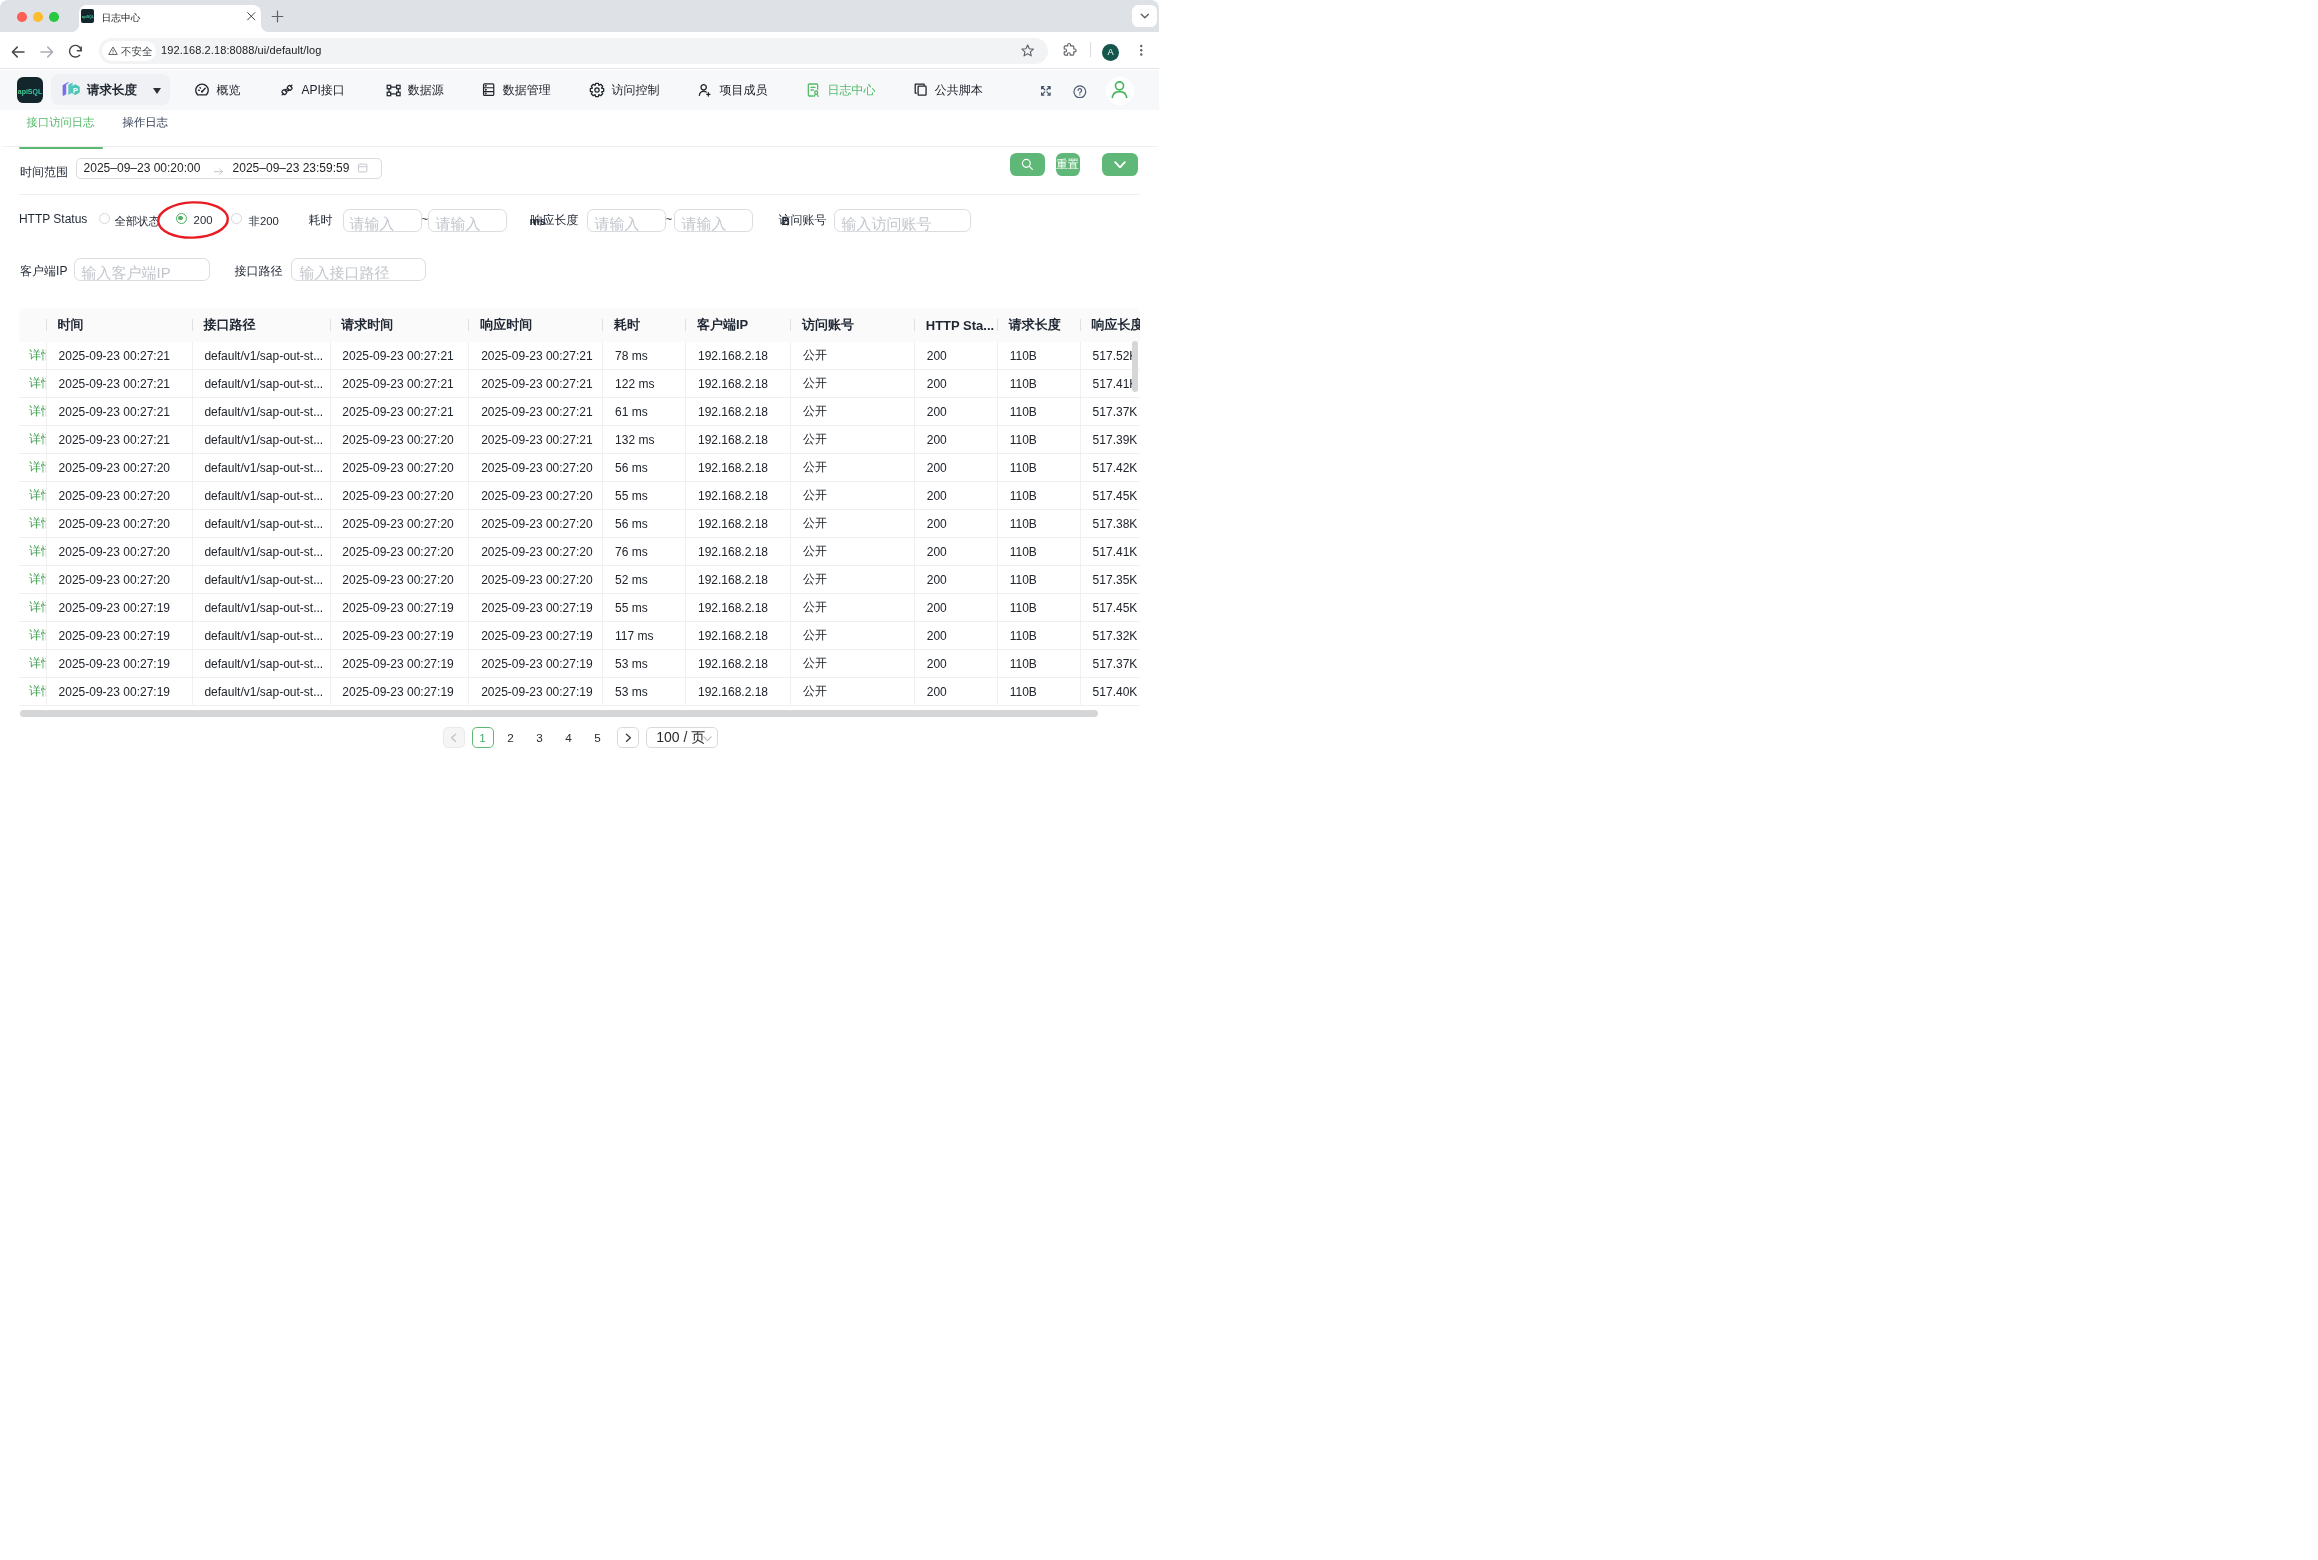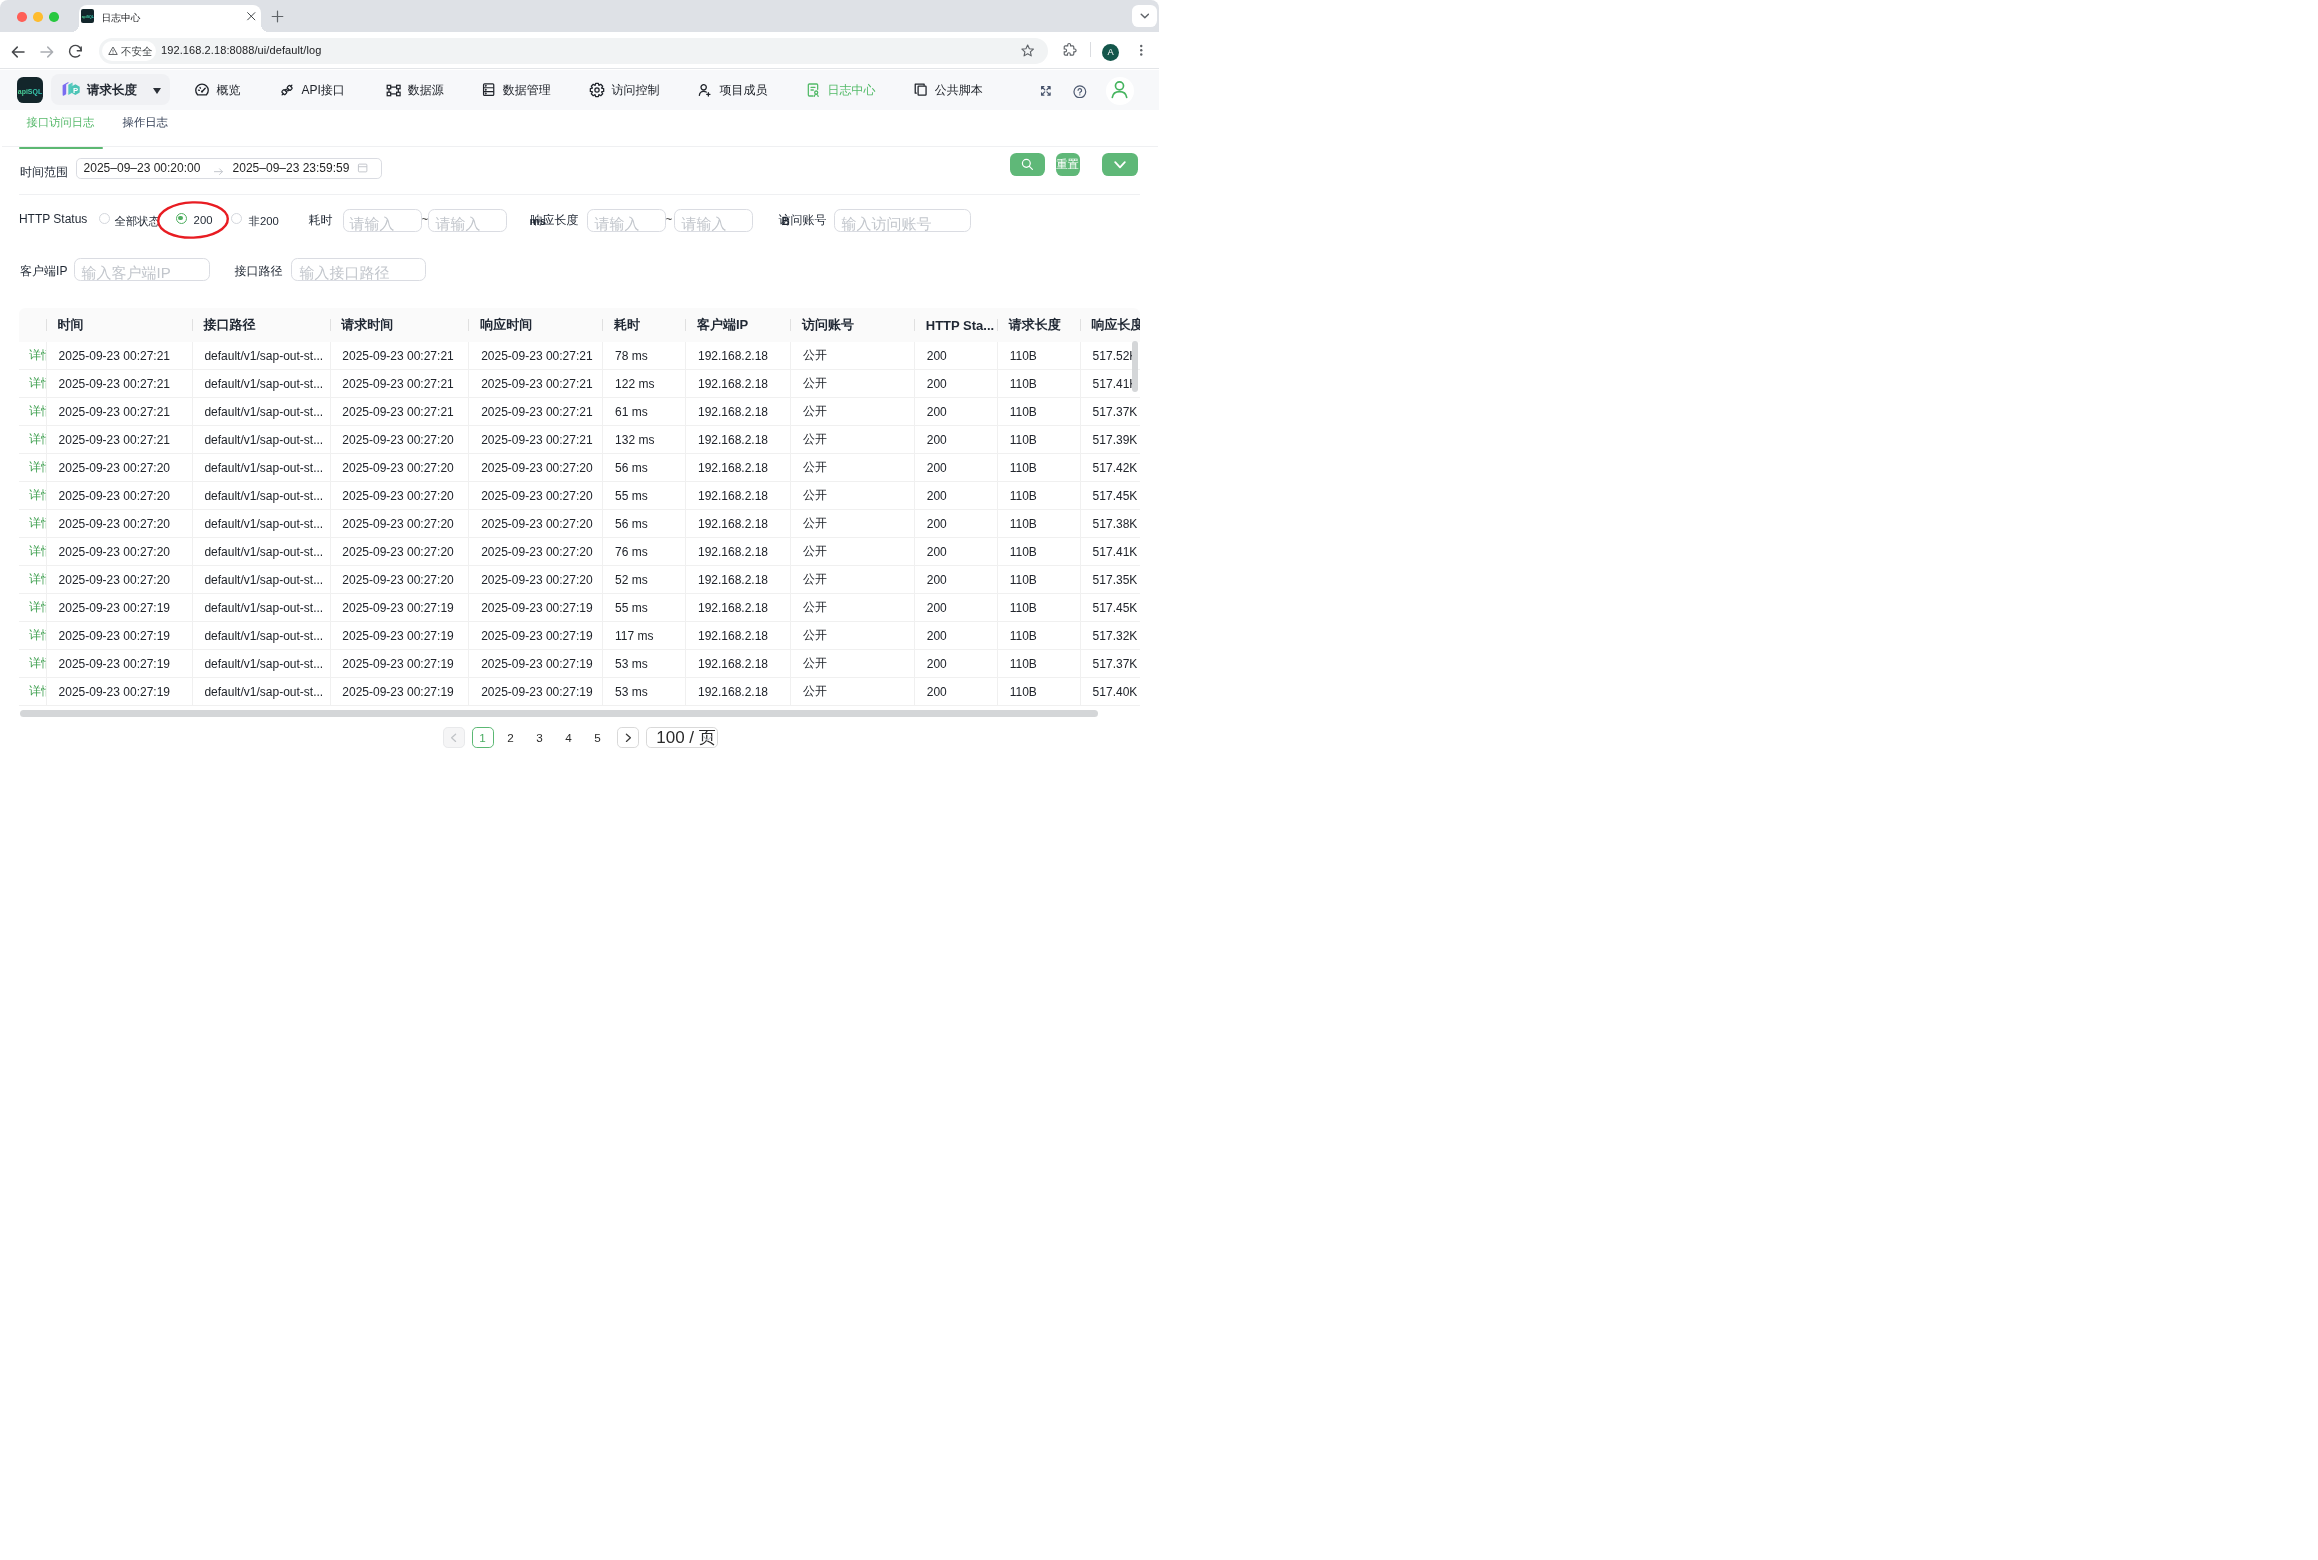--- a/index.html
+++ b/index.html
@@ -513,21 +513,21 @@
     <div class="pgbox" style="left:470px; width:22px; border:0.8px solid #5bb873; color:#4aad62;">1</div>
     <div class="pgbox" style="left:498px; width:22px;">2</div>
     <div class="pgbox" style="left:527px; width:22px;">3</div>
     <div class="pgbox" style="left:556px; width:22px;">4</div>
     <div class="pgbox" style="left:585px; width:22px;">5</div>
     <div class="pgbox" style="left:615px; width:22px; border:0.8px solid #d9d9d9;">
         <svg width="8" height="9.7" viewBox="0 0 10 12">
           <path d="M3 1.5L8 6l-5 4.5" stroke="#3a3a3a" stroke-width="1.6" fill="none" stroke-linecap="round" stroke-linejoin="round"></path>
         </svg>
       </div>
-    <div class="pgbox" style="left:644px; width:72px; border:0.8px solid #d9d9d9; justify-content:flex-start; padding-left:9.7px; font-size:17px;">100 / 页<svg width="9" height="5.6" viewBox="0 0 11 7" style="position:absolute; left:56px; top:8px;">
+    <div class="pgbox" style="left:644px; width:72px; border:0.8px solid #d9d9d9; justify-content:flex-start; padding-left:9.7px; font-size:14px;">100 / 页<svg width="9" height="5.6" viewBox="0 0 11 7" style="position:absolute; left:56px; top:8px;">
           <path d="M1 1l4.5 4.7L10 1" stroke="#b9bdc3" stroke-width="1.5" fill="none" stroke-linecap="round" stroke-linejoin="round"></path>
         </svg></div>
   </div>
 </div>
 
 <svg id="ann" width="76" height="40" viewBox="0 0 94 50">
     <ellipse cx="47" cy="25" rx="43.5" ry="22" fill="none" stroke="#e81c22" stroke-width="3" transform="rotate(-2 47 25)"></ellipse>
   </svg>
 
 

